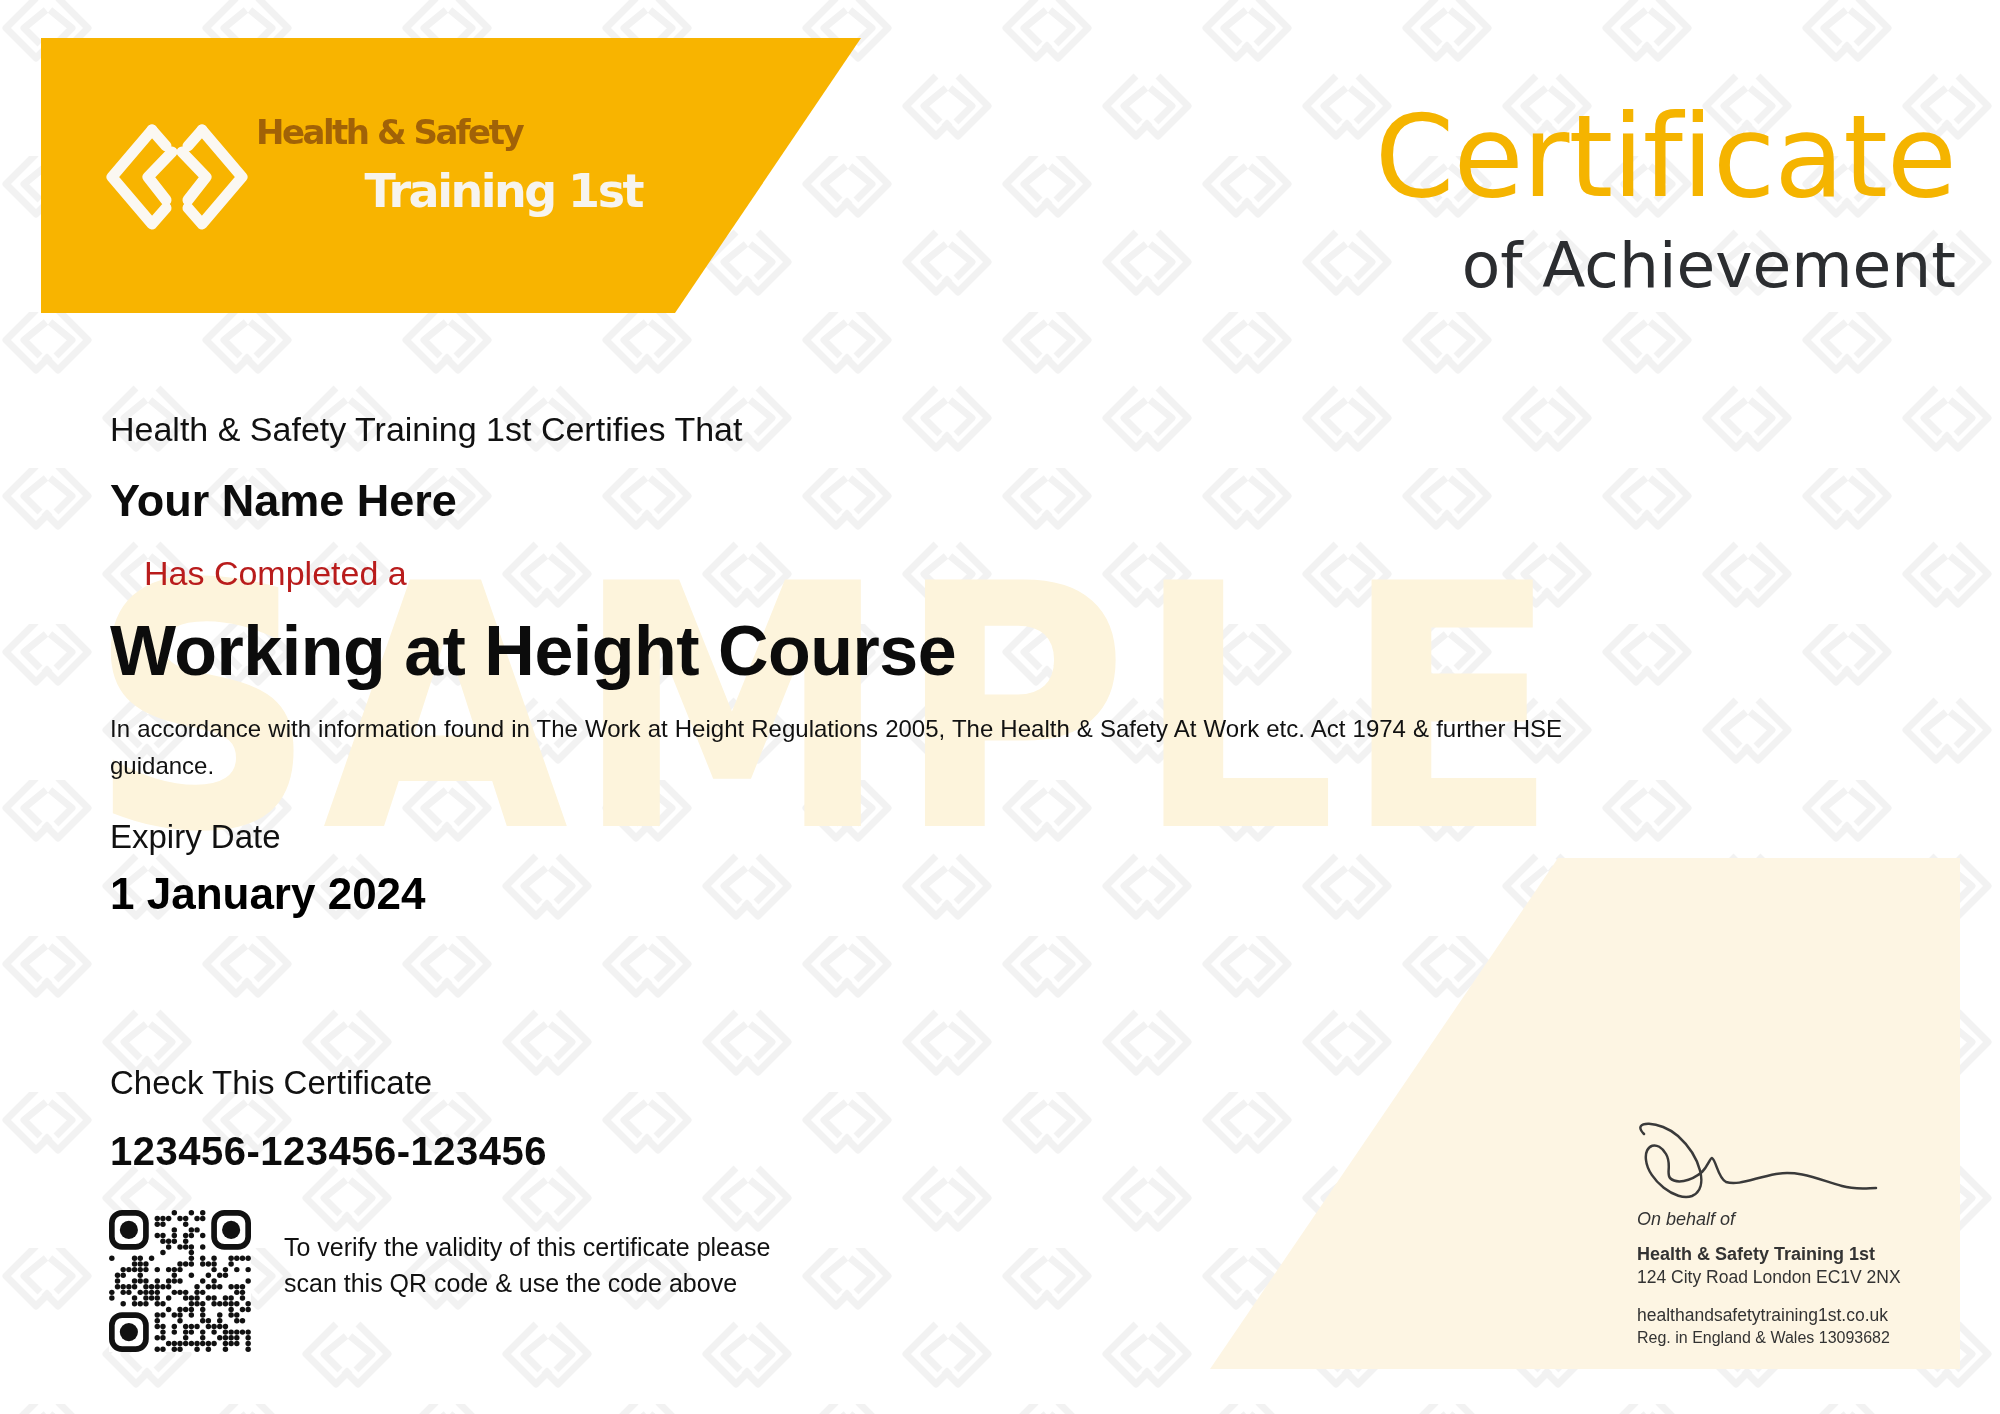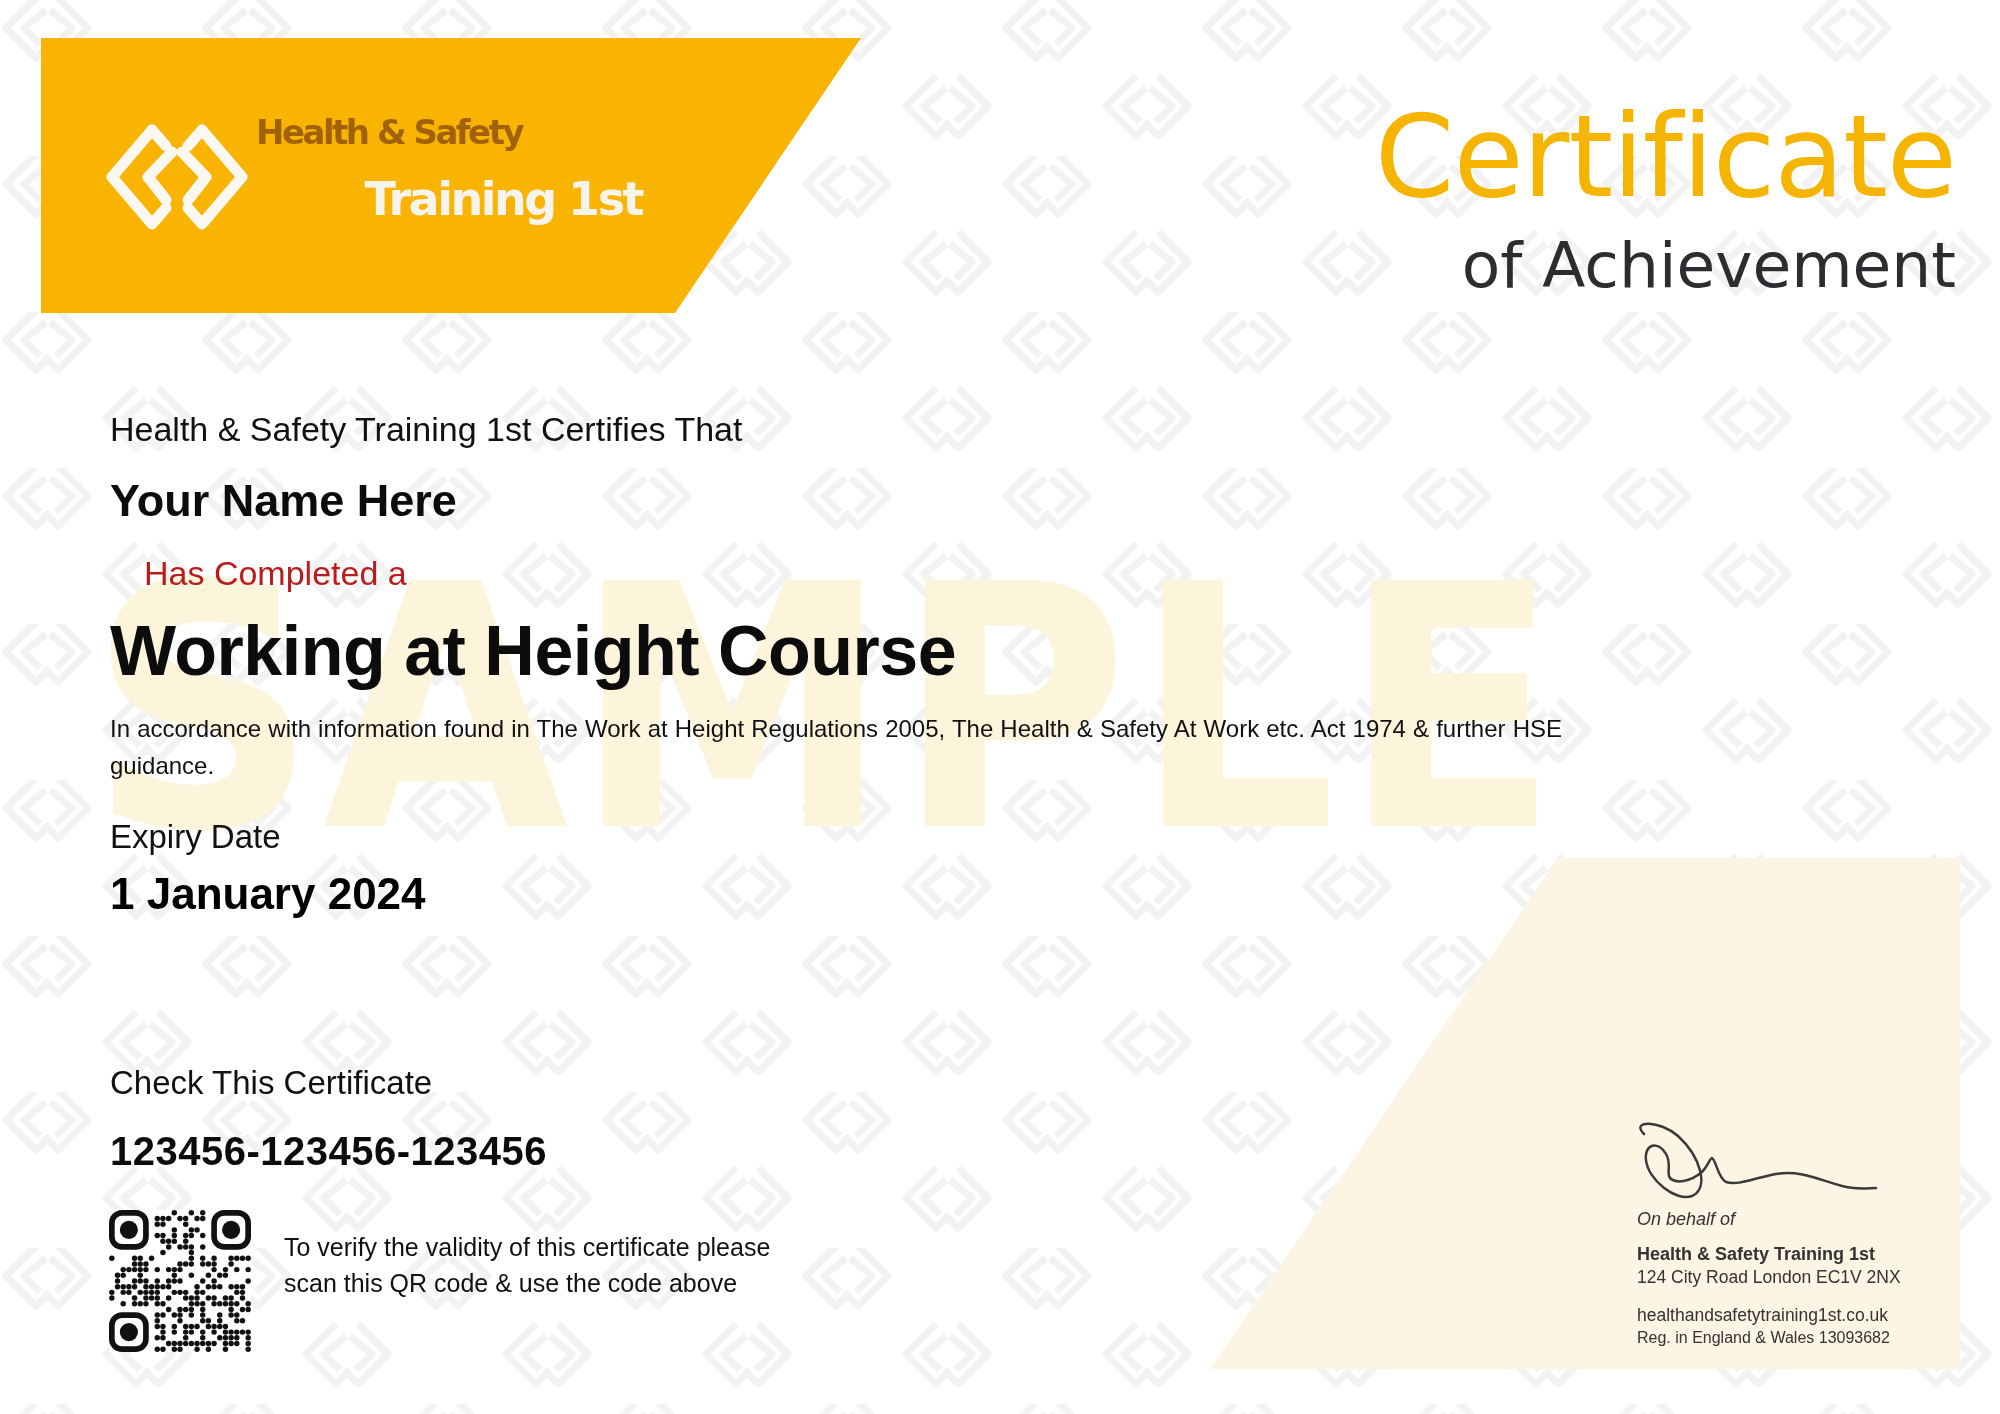--- a/index.html
+++ b/index.html
@@ -3,21 +3,21 @@
 <meta charset="utf-8">
 <style>
   html, body { margin:0; padding:0; }
   body { width:2000px; height:1414px; position:relative; overflow:hidden; background:#ffffff; font-family:"Liberation Sans", sans-serif; color:#111; }
   .bg-pattern { position:absolute; left:0; top:0; width:2000px; height:1414px; }
   .watermark { position:absolute; left:88px; top:540px; font-family:"DejaVu Sans", sans-serif; font-weight:bold; font-size:338px; line-height:1; letter-spacing:6px; color:#fdf4dc; white-space:nowrap; transform:scaleX(0.94); transform-origin:left top; }
   .banner { position:absolute; left:41px; top:38px; width:820px; height:275px; }
   .banner svg { position:absolute; left:0; top:0; }
   .logo-mark { position:absolute; left:104px; top:122px; width:146px; height:110px; }
   .brand-line1 { position:absolute; left:256px; top:112px; font-family:"DejaVu Sans", sans-serif; font-weight:bold; font-size:34px; color:#a16207; letter-spacing:-2.5px; white-space:nowrap; }
-  .brand-line2 { position:absolute; right:1358px; top:172px; font-family:"DejaVu Sans", sans-serif; font-weight:bold; font-size:46px; color:#f7f4ee; letter-spacing:-2.5px; white-space:nowrap; }
+  .brand-line2 { position:absolute; right:1358px; top:164px; font-family:"DejaVu Sans", sans-serif; font-weight:bold; font-size:46px; color:#f7f4ee; letter-spacing:-2.5px; white-space:nowrap; }
   .title-main { position:absolute; right:44px; top:100px; font-family:"DejaVu Sans", sans-serif; font-size:114px; color:#f5b400; line-height:1; letter-spacing:-1px; white-space:nowrap; }
   .title-sub { position:absolute; right:44px; top:234px; font-family:"DejaVu Sans", sans-serif; font-size:63px; color:#2b2d30; line-height:1; white-space:nowrap; }
   .t { position:absolute; left:110px; white-space:nowrap; line-height:1; }
   .intro { top:412px; font-size:34px; color:#111; }
   .name { top:478px; font-size:45px; font-weight:bold; color:#0c0c0c; }
   .completed { top:556px; font-size:34px; color:#b91c1c;margin-left:34px; }
   .course { top:616px; font-size:70px; font-weight:bold; color:#0c0c0c; letter-spacing:-0.5px; }
   .desc { position:absolute; left:110px; top:710px; width:1452px; font-size:24px; line-height:37px; text-align:justify; text-align-last:left; color:#111; }
   .expiry-label { top:820px; font-size:33px; color:#111; }
   .expiry-value { top:872px; font-size:44px; font-weight:bold; color:#000000;text-align:right; }

